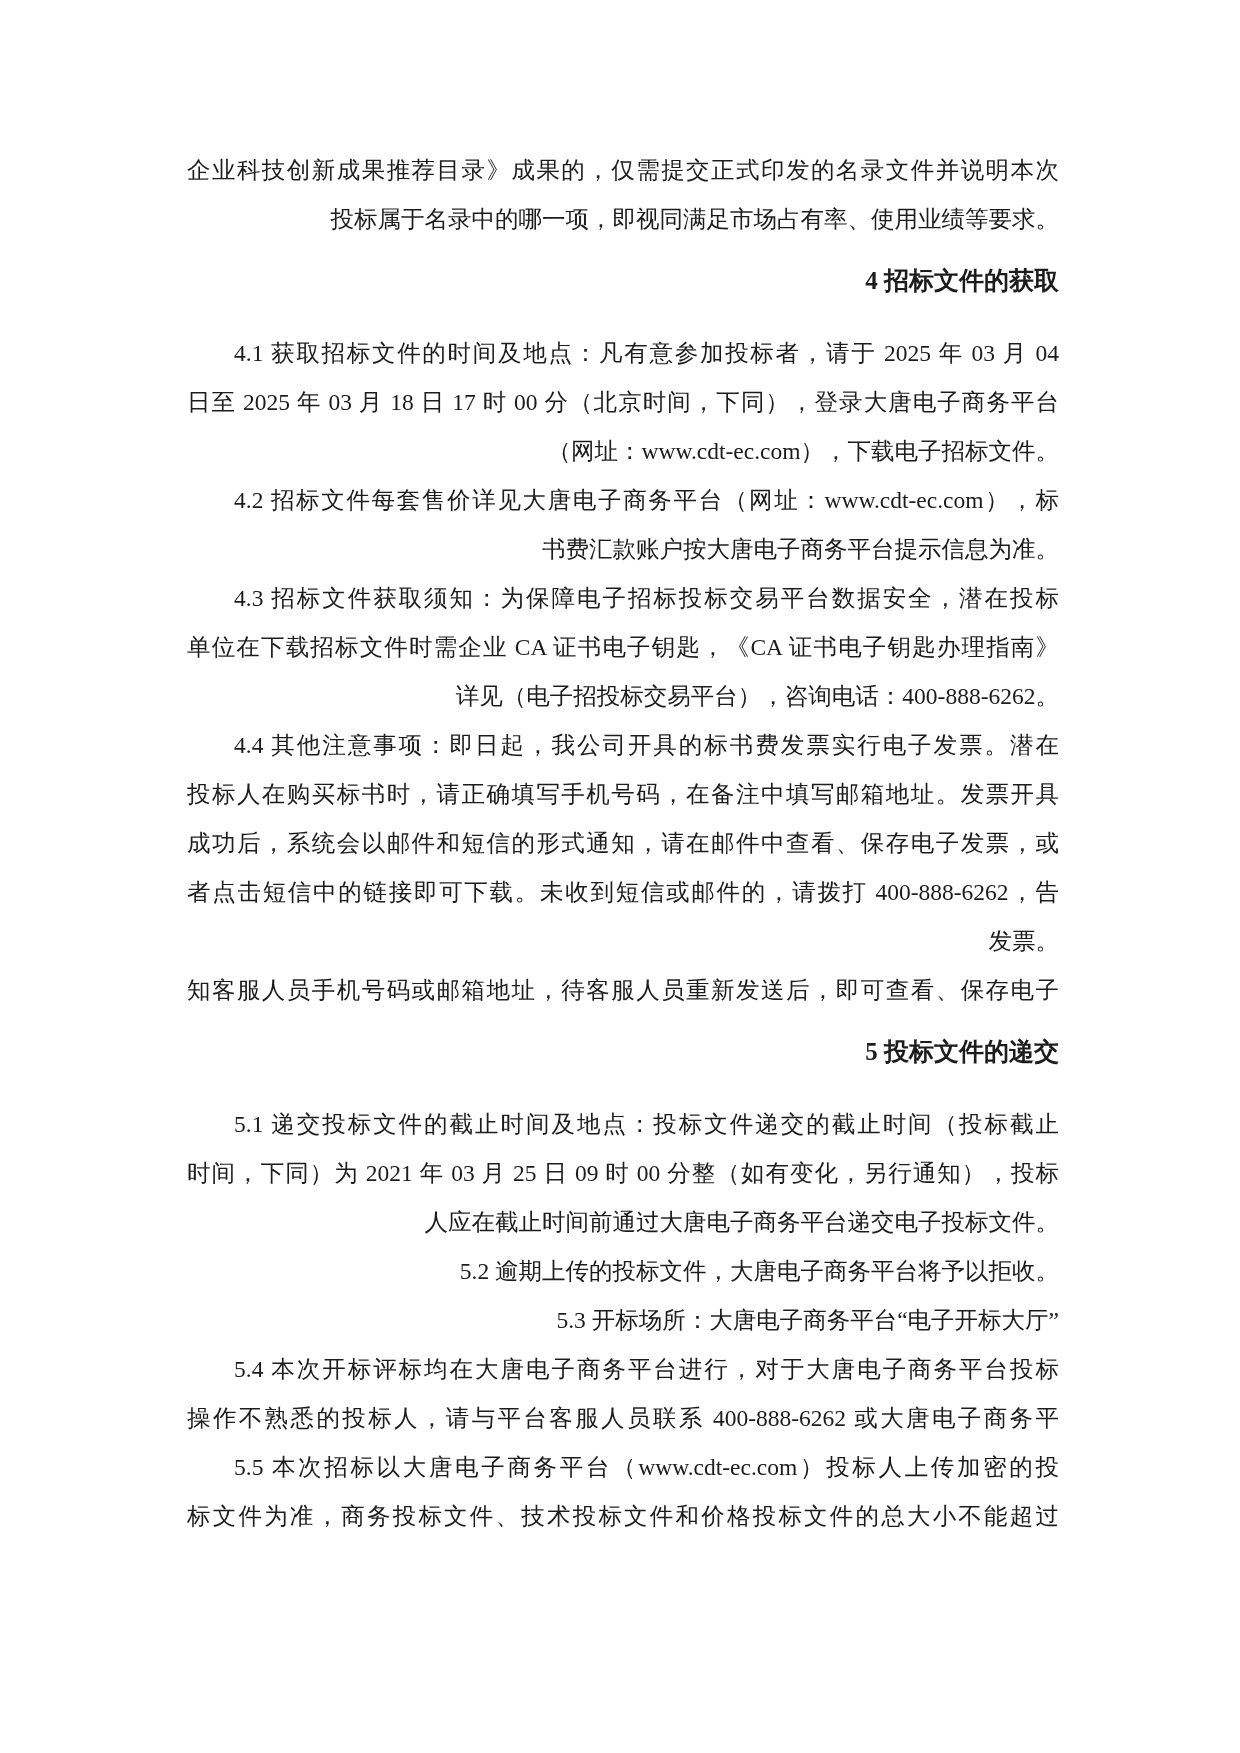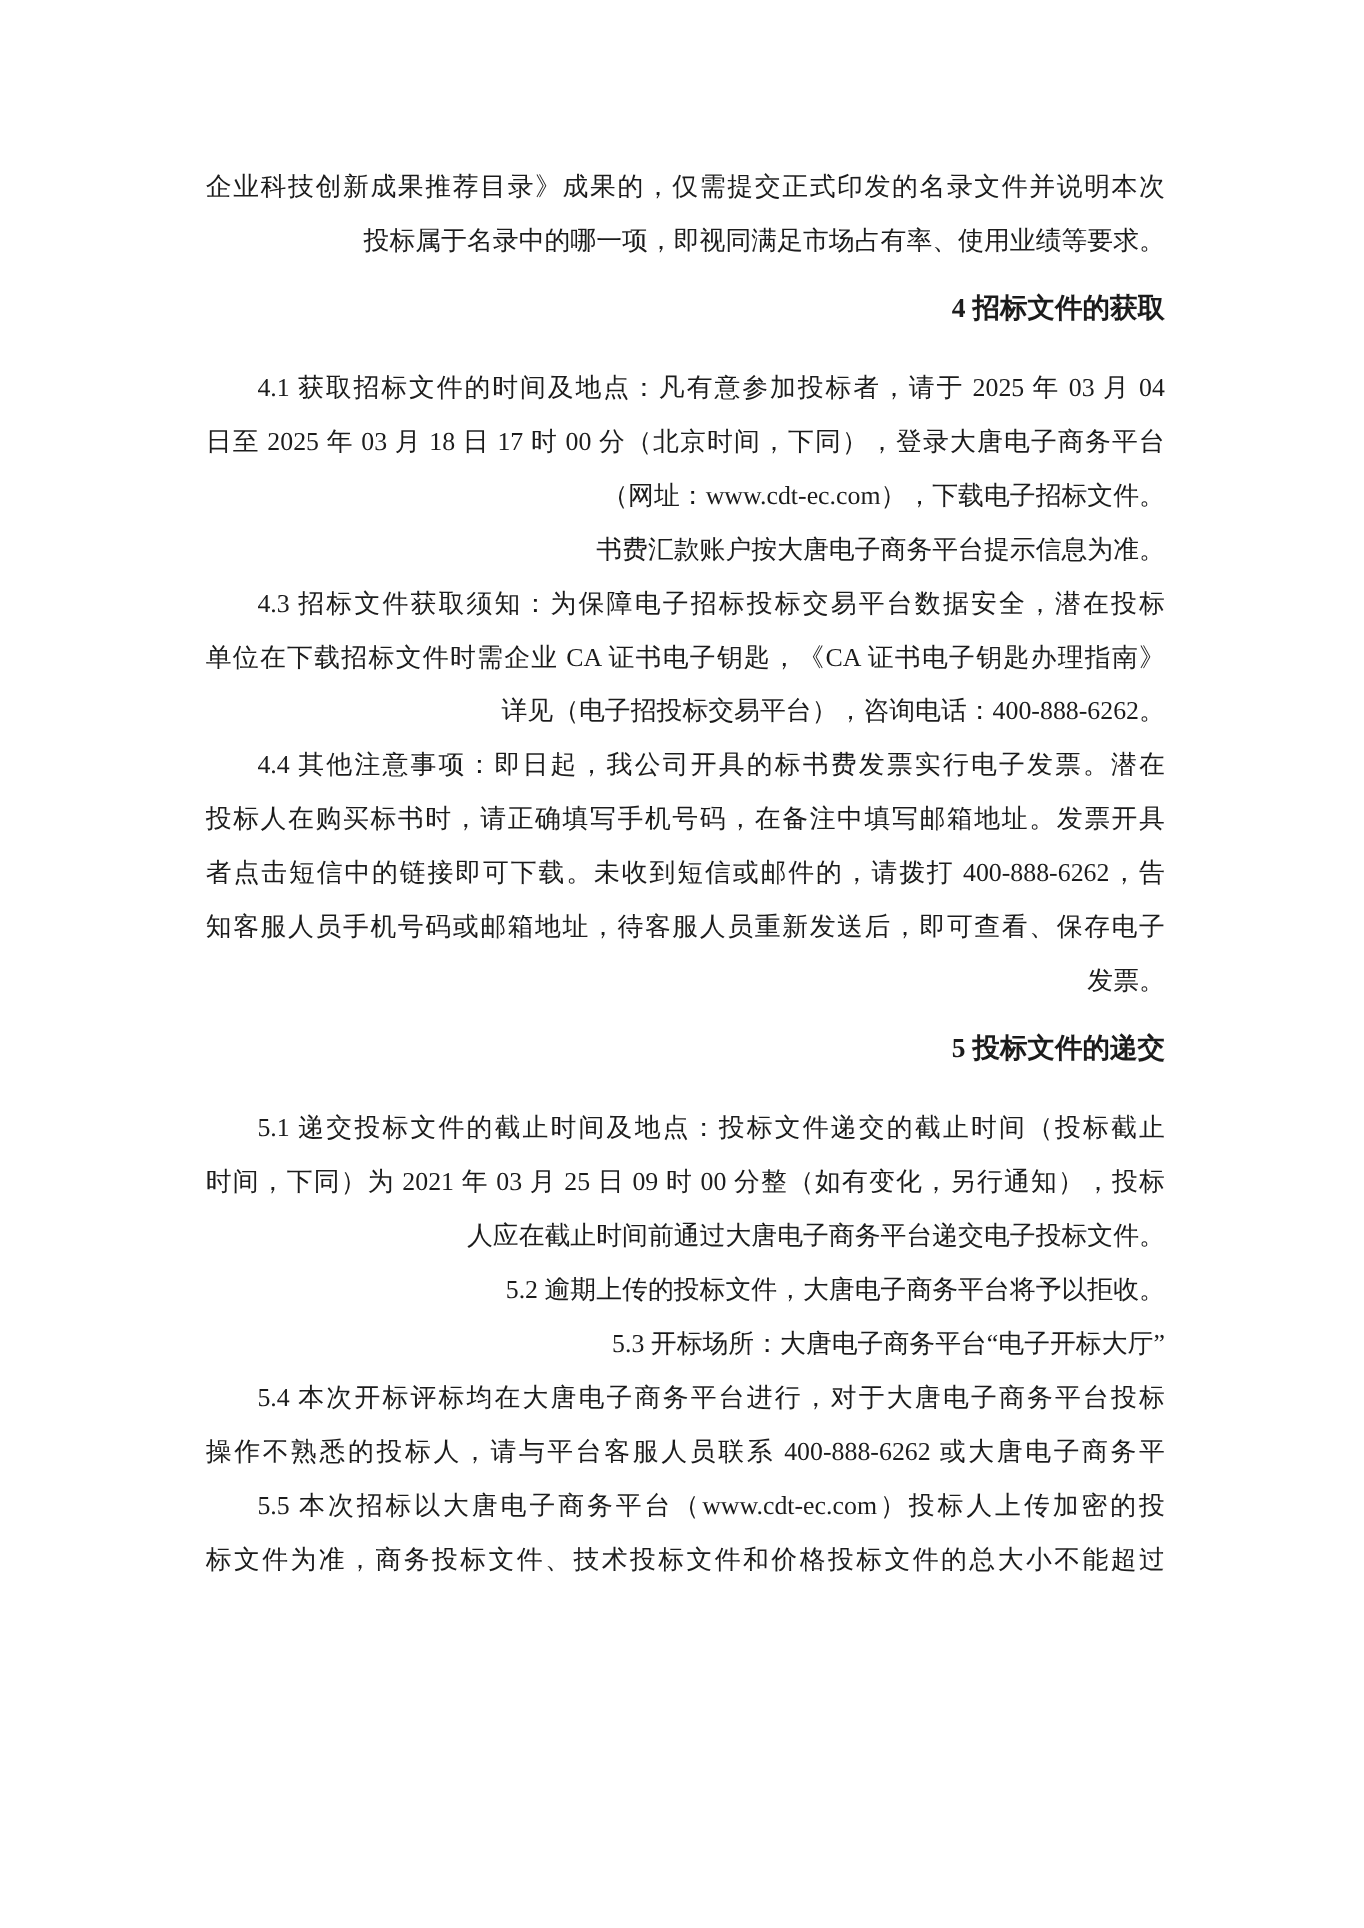--- a/index.html
+++ b/index.html
@@ -59,33 +59,35 @@
         <div class="line">企业科技创新成果推荐目录》成果的，仅需提交正式印发的名录文件并说明本次</div>
         <div class="line last">投标属于名录中的哪一项，即视同满足市场占有率、使用业绩等要求。</div>
       </div>
       <div class="heading">4 招标文件的获取</div>
       <div class="para">
         <div class="line indent">4.1 获取招标文件的时间及地点：凡有意参加投标者，请于 2025 年 03 月 04</div>
         <div class="line">日至 2025 年 03 月 18 日 17 时 00 分（北京时间，下同），登录大唐电子商务平台</div>
         <div class="line last">（网址：www.cdt-ec.com），下载电子招标文件。</div>
       </div>
       <div class="para">
+        <div class="line indent">4.2 招标文件每套售价详见大唐电子商务平台（网址：www.cdt-ec.com），标</div>
         <div class="line last">书费汇款账户按大唐电子商务平台提示信息为准。</div>
       </div>
       <div class="para">
         <div class="line indent">4.3 招标文件获取须知：为保障电子招标投标交易平台数据安全，潜在投标</div>
         <div class="line">单位在下载招标文件时需企业 CA 证书电子钥匙，《CA 证书电子钥匙办理指南》</div>
         <div class="line last">详见（电子招投标交易平台），咨询电话：400-888-6262。</div>
       </div>
       <div class="para">
         <div class="line indent">4.4 其他注意事项：即日起，我公司开具的标书费发票实行电子发票。潜在</div>
         <div class="line">投标人在购买标书时，请正确填写手机号码，在备注中填写邮箱地址。发票开具</div>
+        <div class="line">成功后，系统会以邮件和短信的形式通知，请在邮件中查看、保存电子发票，或</div>
         <div class="line">者点击短信中的链接即可下载。未收到短信或邮件的，请拨打 400-888-6262，告</div>
+        <div class="line last">发票。</div>
         <div class="line">知客服人员手机号码或邮箱地址，待客服人员重新发送后，即可查看、保存电子</div>
-        <div class="line last">发票。</div>
       </div>
       <div class="heading">5 投标文件的递交</div>
       <div class="para">
         <div class="line indent">5.1 递交投标文件的截止时间及地点：投标文件递交的截止时间（投标截止</div>
         <div class="line">时间，下同）为 2021 年 03 月 25 日 09 时 00 分整（如有变化，另行通知），投标</div>
         <div class="line last">人应在截止时间前通过大唐电子商务平台递交电子投标文件。</div>
       </div>
       <div class="para">
         <div class="line indent last">5.2 逾期上传的投标文件，大唐电子商务平台将予以拒收。</div>
       </div>

